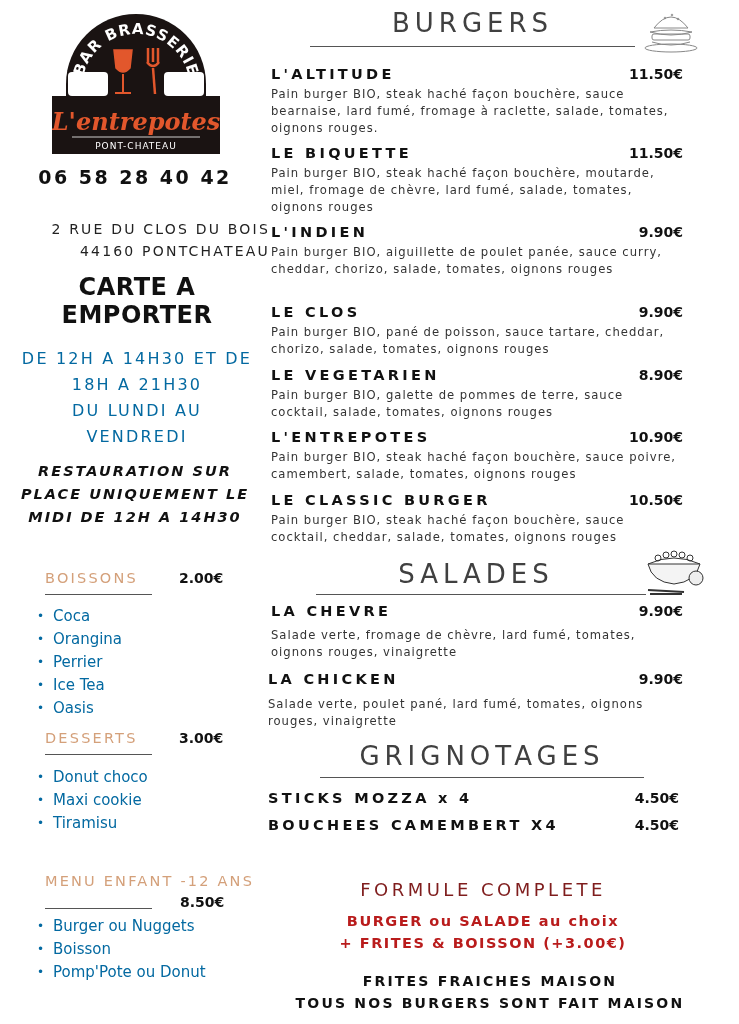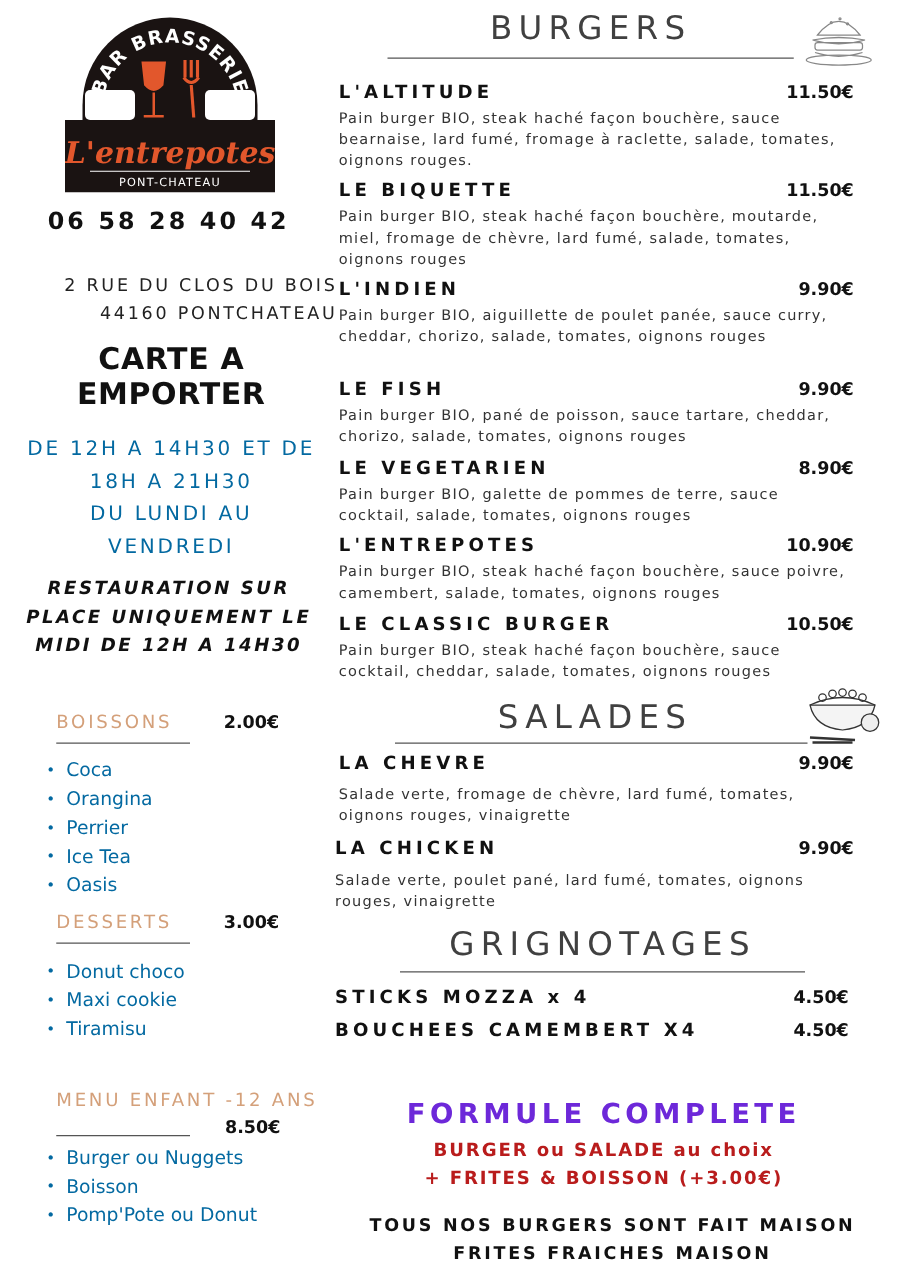--- a/index.html
+++ b/index.html
@@ -32,21 +32,21 @@
   
   .section-title { color: #404040; font-size: 26px; letter-spacing: 5px; font-weight: normal; }
   .section-line { height: 1px; background: #555; }
 
   .item { left: 271px; width: 412px; }
   .item-head { display: flex; justify-content: space-between; align-items: baseline; }
   .item-name { font-size: 14.5px; font-weight: bold; letter-spacing: 3.3px; }
   .item-price { font-size: 14px; font-weight: bold; }
   .item-desc { font-size: 11.6px; letter-spacing: 1px; line-height: 17px; color: #333; margin-top: 4px; }
 
-  .formule-title { color: #6d28d9; font-size: 22px; font-weight: bold; letter-spacing: 3.5px; }
+  .formule-title { color: #7f1d1d; font-size: 18px; font-weight: normal; letter-spacing: 3.5px; }
   .formule-sub { color: #b91c1c; font-size: 14.5px; font-weight: bold; letter-spacing: 1.5px; line-height: 22px; }
   .footer-note { font-size: 14px; font-weight: bold; letter-spacing: 2.2px; line-height: 22px; }
 
   svg { display: block; }
 </style>
 </head>
 <body>
 
 <div class="abs logo">
   <svg width="168" height="148" viewBox="0 0 168 148">
@@ -167,21 +167,21 @@
 </div>
 <div class="abs item" style="top:224px;">
   <div class="item-head">
       <span class="item-name">L'INDIEN</span>
       <span class="item-price">9.90€</span>
     </div>
   <div class="item-desc">Pain burger BIO, aiguillette de poulet panée, sauce curry, cheddar, chorizo, salade, tomates, oignons rouges</div>
 </div>
 <div class="abs item" style="top:304px;">
   <div class="item-head">
-      <span class="item-name">LE FISH</span>
+      <span class="item-name">LE CLOS</span>
       <span class="item-price">9.90€</span>
     </div>
   <div class="item-desc">Pain burger BIO, pané de poisson, sauce tartare, cheddar, chorizo, salade, tomates, oignons rouges</div>
 </div>
 <div class="abs item" style="top:367px;">
   <div class="item-head">
       <span class="item-name">LE VEGETARIEN</span>
       <span class="item-price">8.90€</span>
     </div>
   <div class="item-desc">Pain burger BIO, galette de pommes de terre, sauce cocktail, salade, tomates, oignons rouges</div>
@@ -249,15 +249,15 @@
     </div>
 </div>
 
 <div class="abs formule-title center" style="left:300px; width:366px; top:879px;">FORMULE COMPLETE</div>
 <div class="abs formule-sub center" style="left:300px; width:366px; top:910px;">
   <div>BURGER ou SALADE au choix</div>
   <div>+ FRITES &amp; BOISSON (+3.00€)</div>
 </div>
 
 <div class="abs footer-note center" style="left:270px; width:440px; top:970px;">
+  <div>FRITES FRAICHES MAISON</div>
   <div>TOUS NOS BURGERS SONT FAIT MAISON</div>
-  <div>FRITES FRAICHES MAISON</div>
 </div>
 
 </body></html>

